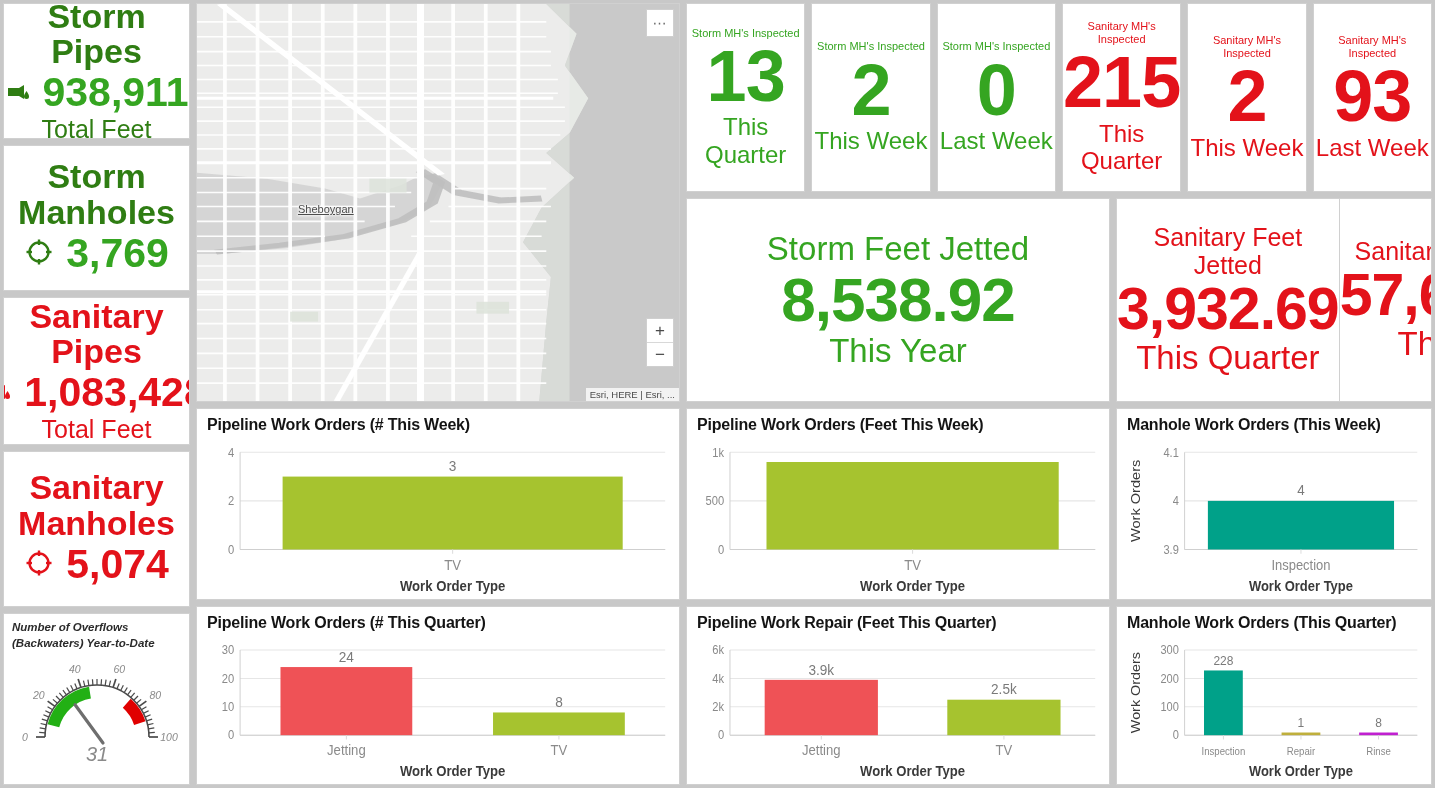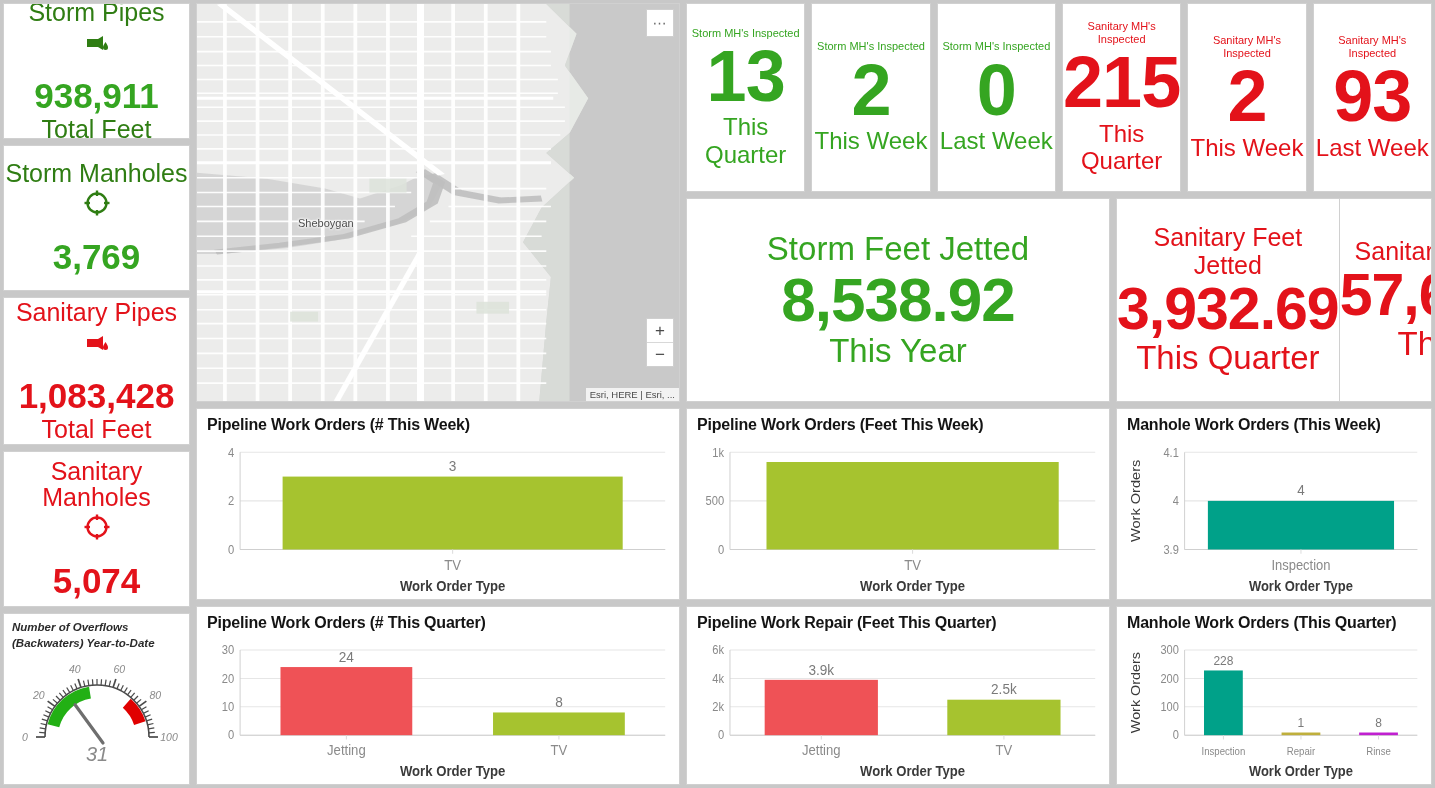--- a/index.html
+++ b/index.html
@@ -34,22 +34,22 @@
     background:#fff;border:1px solid #d0d0d0;box-sizing:border-box;
     margin:3px;display:flex;flex-direction:column;
     align-items:center;justify-content:center;text-align:center;
     overflow:hidden;
   }
   .lc1{height:136px;}
   .lc2{height:146px;}
   .lc3{height:148px;}
   .lc4{height:156px;}
   .lc5{flex:1;font-style:italic;}
-  .lbl-top{font-size:25px;line-height:1.05;font-weight:400;}
-  .lbl-big{font-size:35px;font-weight:700;line-height:1.12;display:flex;align-items:center;justify-content:center;gap:12px;flex-direction:column;}
+  .lbl-top{font-size:34px;line-height:1.05;font-weight:700;}
+  .lbl-big{font-size:41px;font-weight:700;line-height:1.12;display:flex;align-items:center;justify-content:center;gap:12px;}
   .lbl-bot{font-size:25px;line-height:1.1;font-weight:400;}
   .green{color:#2f7d13;}
   .green-b{color:#35a521;}
   .red{color:#e3121a;}
   .red-d{color:#e3121a;}
   .icon-pipe{display:inline-block;vertical-align:middle;}
   .icon-mh{display:inline-block;vertical-align:middle;}
 
   
   .gauge-card{padding:6px 8px 2px 8px;align-items:flex-start;justify-content:flex-start;}
@@ -304,21 +304,21 @@
           <line x1="0" y1="290" x2="150" y2="290"></line>
         </g>
         <line x1="10" y1="0" x2="105" y2="172" stroke="#ffffff" stroke-width="3.4"></line>
         <line x1="60" y1="400" x2="96" y2="250" stroke="#ffffff" stroke-width="2.6"></line>
         <g fill="#dde3da" opacity="0.85">
           <rect x="74" y="176" width="16" height="14"></rect>
           <rect x="120" y="300" width="14" height="12"></rect>
           <rect x="40" y="310" width="12" height="10"></rect>
         </g>
       </svg>
-      <div class="map-city" style="left:101px;top:213px;">Sheboygan</div>
+      <div class="map-city" style="left:101px;top:199px;text-decoration:underline;">Sheboygan</div>
       <div class="map-ellipsis">⋯</div>
       <div class="map-zoom">
         <div>+</div>
         <div>−</div>
       </div>
       <div class="map-attr">Esri, HERE | Esri, ...</div>
     </div>
   </div>
 
   <div style="grid-column:3 / span 2;grid-row:1;" class="kpirow">

